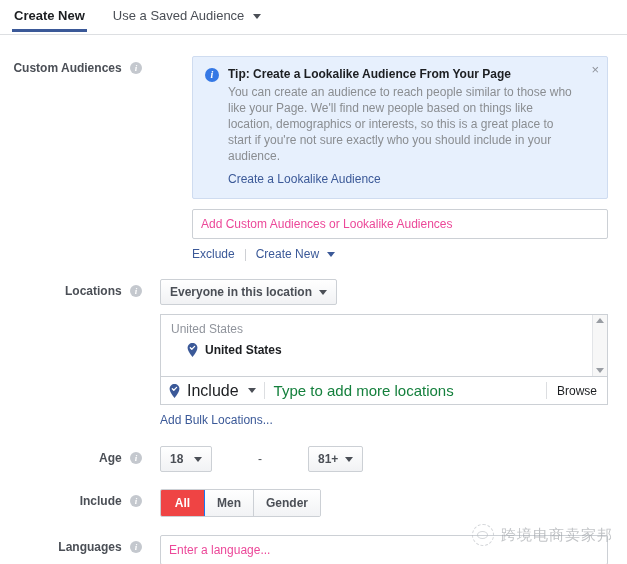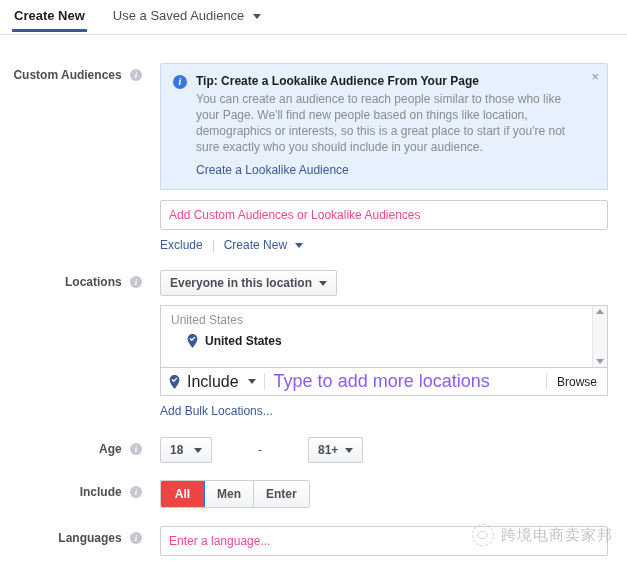--- a/index.html
+++ b/index.html
@@ -309,22 +309,22 @@
     border-top: 5px solid #4b4f56;
   }
   .vdiv {
     width: 1px;
     height: 17px;
     background: #dcdee1;
   }
   .loc-typeahead {
     flex: 1;
     padding-left: 9px;
-    font-size: 18px;
-    color: #8b5cf6;
+    font-size: 15px;
+    color: #15803d;
   }
   .browse-btn {
     padding: 0 10px;
     font-size: 12px;
     color: #1c1e21;
     cursor: pointer;
   }
   .bulk-link {
     margin-top: 8px;
     font-size: 12px;
@@ -367,21 +367,21 @@
     box-sizing: border-box;
   }
   .gender-btn:last-child { border-right: none; }
   .gender-btn.active {
     background: #ef4444;
     color: #ffffff;
     border-right-color: #1877f2;
   }
 
   
-  .mt-custom { margin-top: 12px; }
+  .mt-custom { margin-top: 5px; gap: 32px; }
   .row-locations { margin-top: 18px; }
   .row-age { margin-top: 19px; }
   .row-gender { margin-top: 17px; }
   .row-languages { margin-top: 18px; }
 
   
   .watermark {
     position: absolute;
     right: 14px;
     bottom: 18px;
@@ -538,21 +538,21 @@
 
   <div class="row row-gender">
     <div class="label-col">
       <span class="txt">Include</span>
       <span class="info-i">i</span>
     </div>
     <div class="field-col">
       <div class="gender-group">
         <div class="gender-btn active">All</div>
         <div class="gender-btn">Men</div>
-        <div class="gender-btn">Enter</div>
+        <div class="gender-btn">Gender</div>
       </div>
     </div>
   </div>
 
   <div class="row row-languages">
     <div class="label-col">
       <span class="txt">Languages</span>
       <span class="info-i">i</span>
     </div>
     <div class="field-col">

